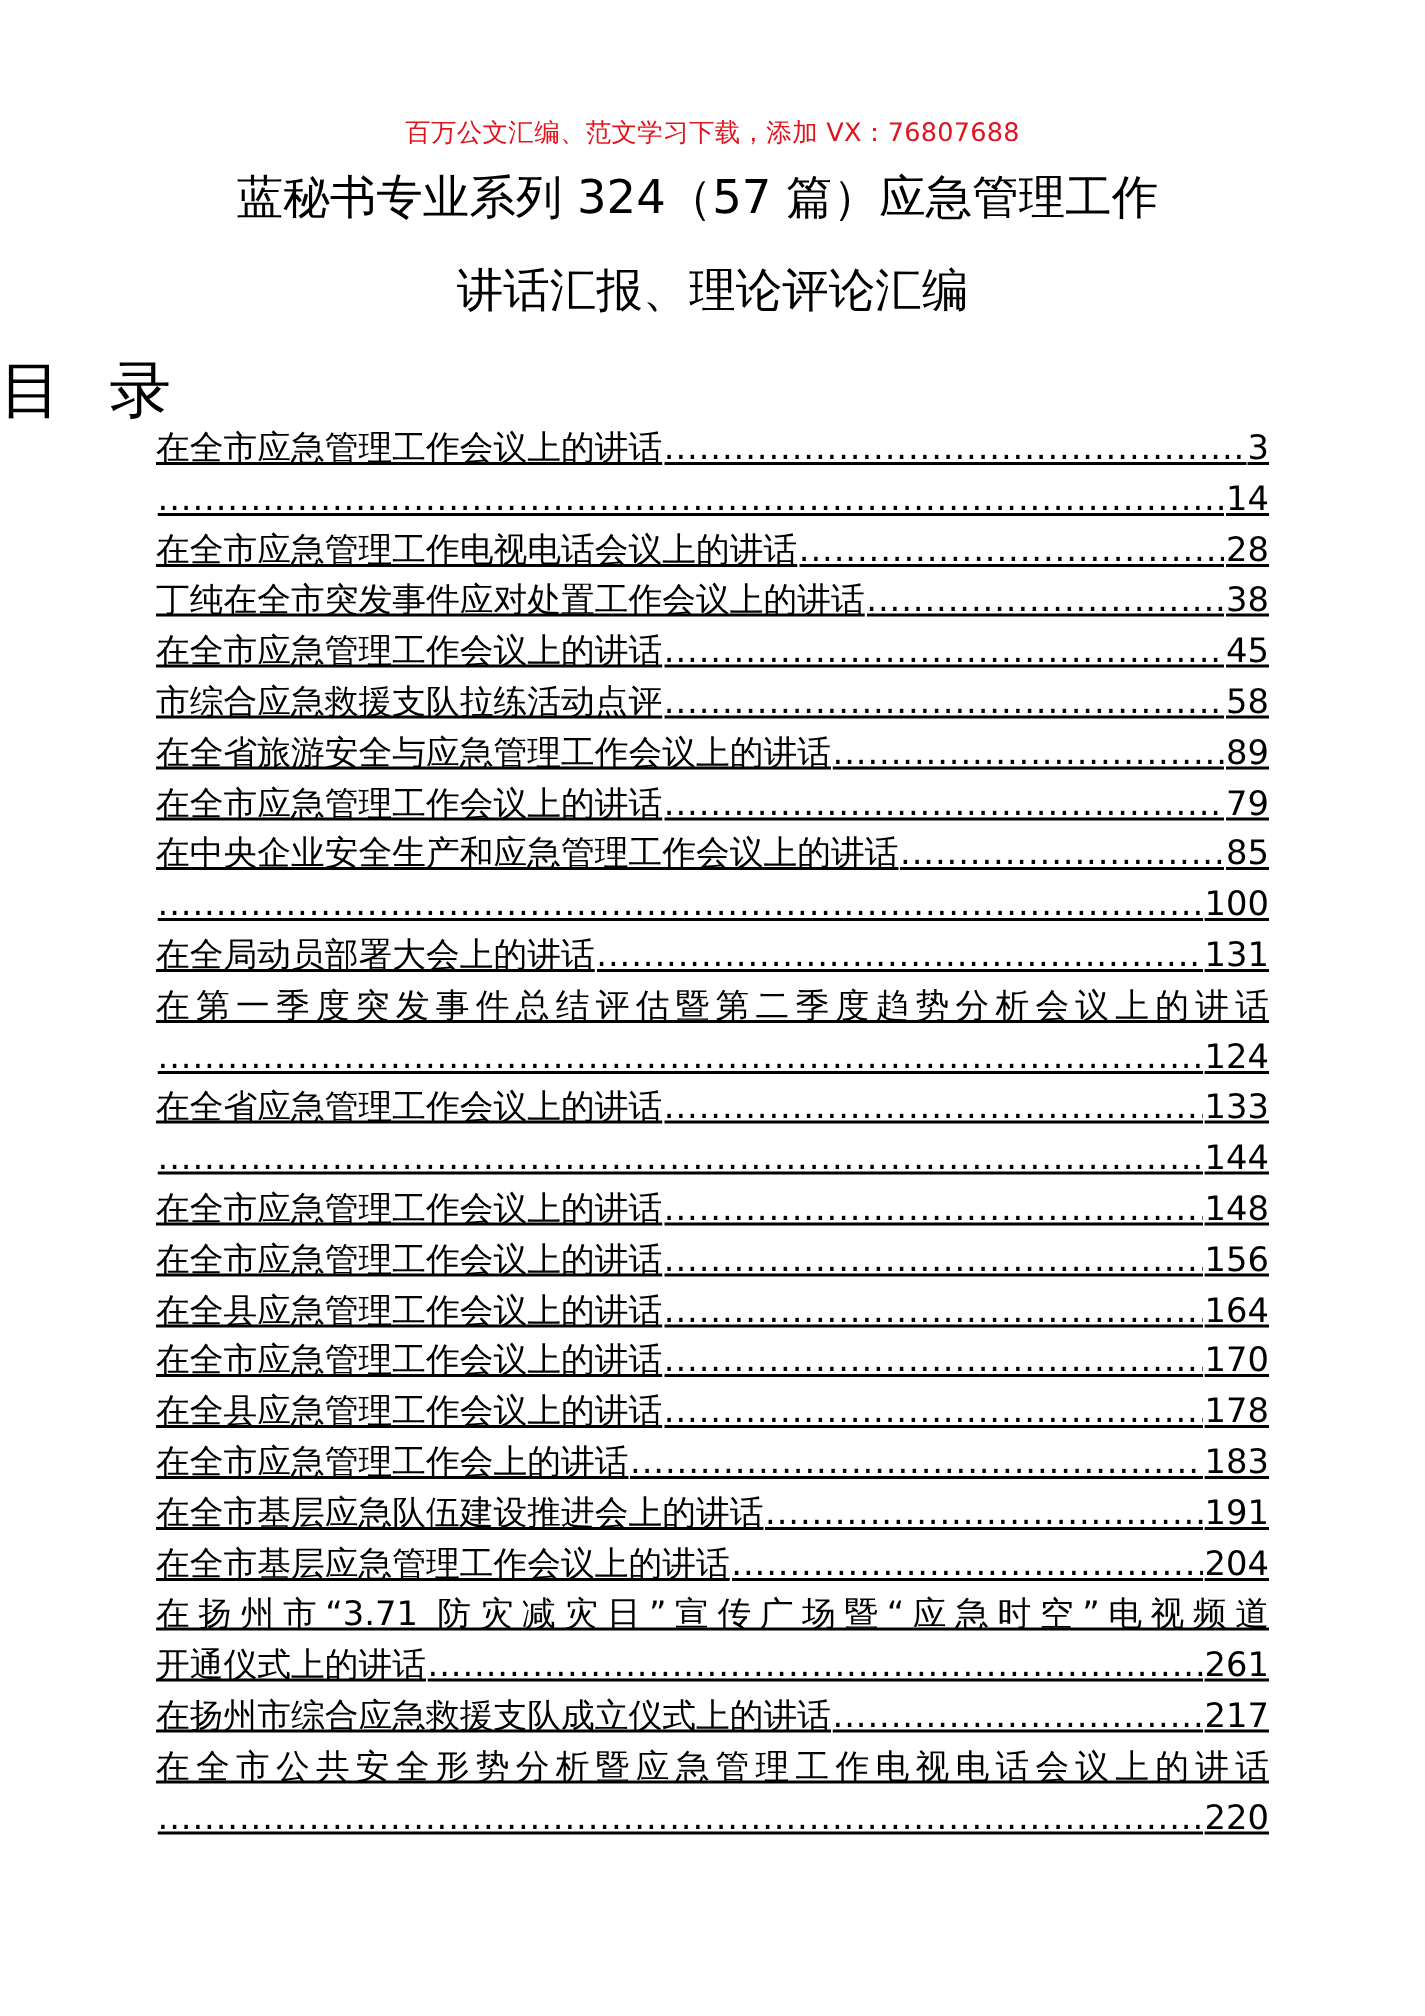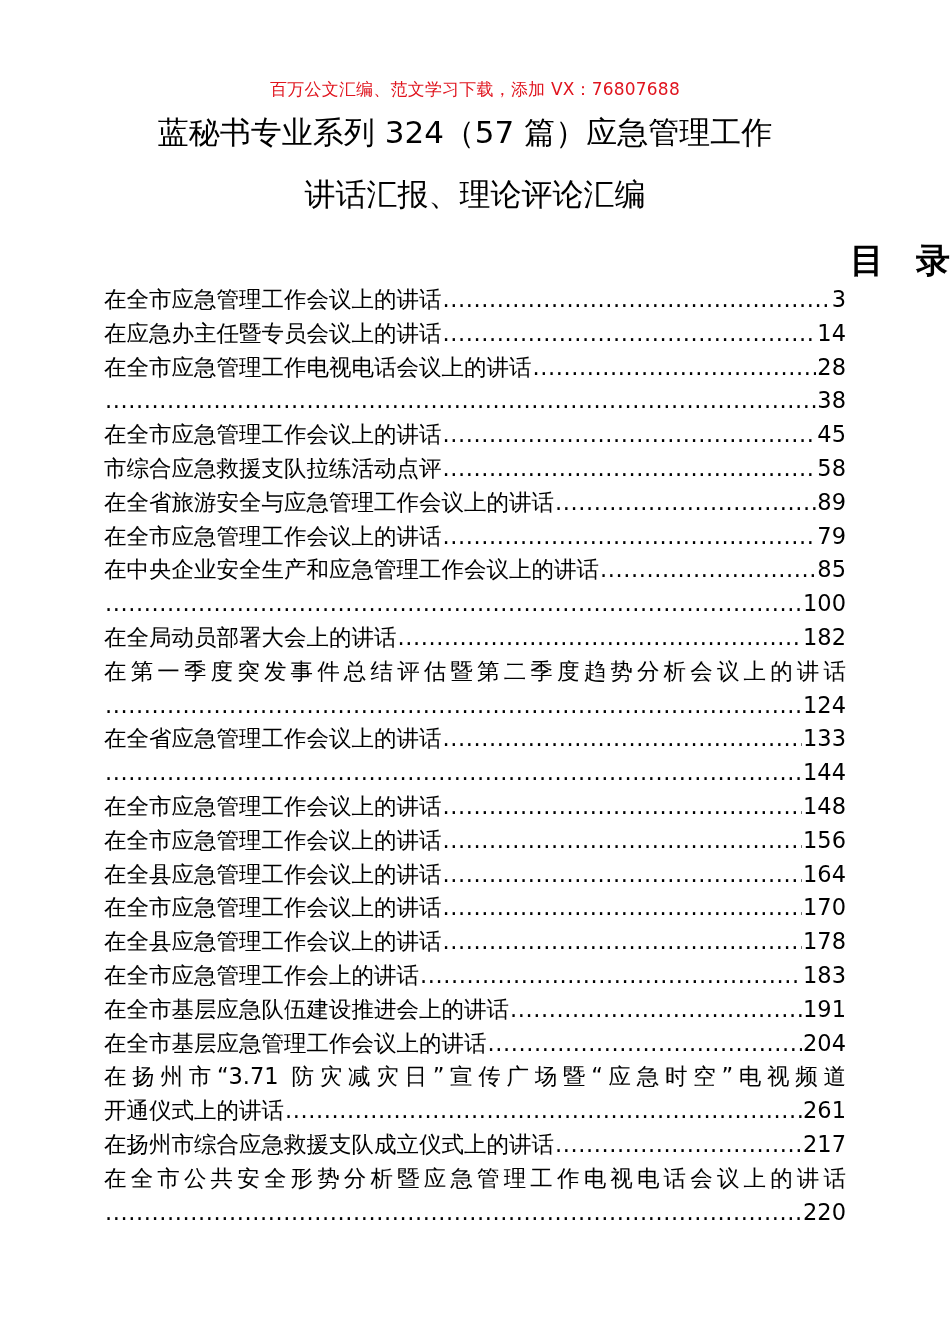--- a/index.html
+++ b/index.html
@@ -40,34 +40,35 @@
       line-height: 40px;
       letter-spacing: 0px;
     }
     .title-1 { top: 112px; left: -10px; }
     .title-2 { top: 174px; }
     .toc-heading {
       position: absolute;
       top: 240px;
       left: 0;
       width: 950px;
-      text-align: right;
-      font-size: 34px;
-      font-weight: bold;
+      text-align: left;
+      font-size: 41px;
+      font-weight: normal;
       line-height: 40px;
     }
     .toc-heading .gap { display: inline-block; width: 32px; }
     .toc-list {
       position: absolute;
       top: 283px;
       left: 104px;
       width: 742px;
       margin: 0;
       padding: 0;
       list-style: none;
+      text-decoration: underline;
     }
     .toc-line {
       display: flex;
       align-items: baseline;
       height: 33.8px;
       font-size: 22.5px;
       line-height: 33.8px;
       white-space: nowrap;
       overflow: hidden;
     }
@@ -103,30 +104,30 @@
   </div>
 
   <ul class="toc-list">
 
     <li class="toc-line toc-entry">
         <span class="toc-title">在全市应急管理工作会议上的讲话</span>
         <span class="toc-dots"></span>
         <span class="toc-page">3</span>
       </li>
     <li class="toc-line toc-entry">
-        <span class="toc-title">在应急办主任暨专员会议上的讲话</span>
         <span class="toc-dots"></span>
         <span class="toc-page">14</span>
       </li>
     <li class="toc-line toc-entry">
         <span class="toc-title">在全市应急管理工作电视电话会议上的讲话</span>
         <span class="toc-dots"></span>
         <span class="toc-page">28</span>
       </li>
     <li class="toc-line toc-entry">
+        <span class="toc-title">丁纯在全市突发事件应对处置工作会议上的讲话</span>
         <span class="toc-dots"></span>
         <span class="toc-page">38</span>
       </li>
     <li class="toc-line toc-entry">
         <span class="toc-title">在全市应急管理工作会议上的讲话</span>
         <span class="toc-dots"></span>
         <span class="toc-page">45</span>
       </li>
     <li class="toc-line toc-entry">
         <span class="toc-title">市综合应急救援支队拉练活动点评</span>
@@ -148,21 +149,21 @@
         <span class="toc-dots"></span>
         <span class="toc-page">85</span>
       </li>
     <li class="toc-line toc-entry">
         <span class="toc-dots"></span>
         <span class="toc-page">100</span>
       </li>
     <li class="toc-line toc-entry">
         <span class="toc-title">在全局动员部署大会上的讲话</span>
         <span class="toc-dots"></span>
-        <span class="toc-page">182</span>
+        <span class="toc-page">131</span>
       </li>
 
     <li class="toc-line toc-entry full">
         <span class="toc-title">在第一季度突发事件总结评估暨第二季度趋势分析会议上的讲话</span>
       </li>
     <li class="toc-line toc-entry">
         <span class="toc-dots"></span>
         <span class="toc-page">124</span>
       </li>
 

